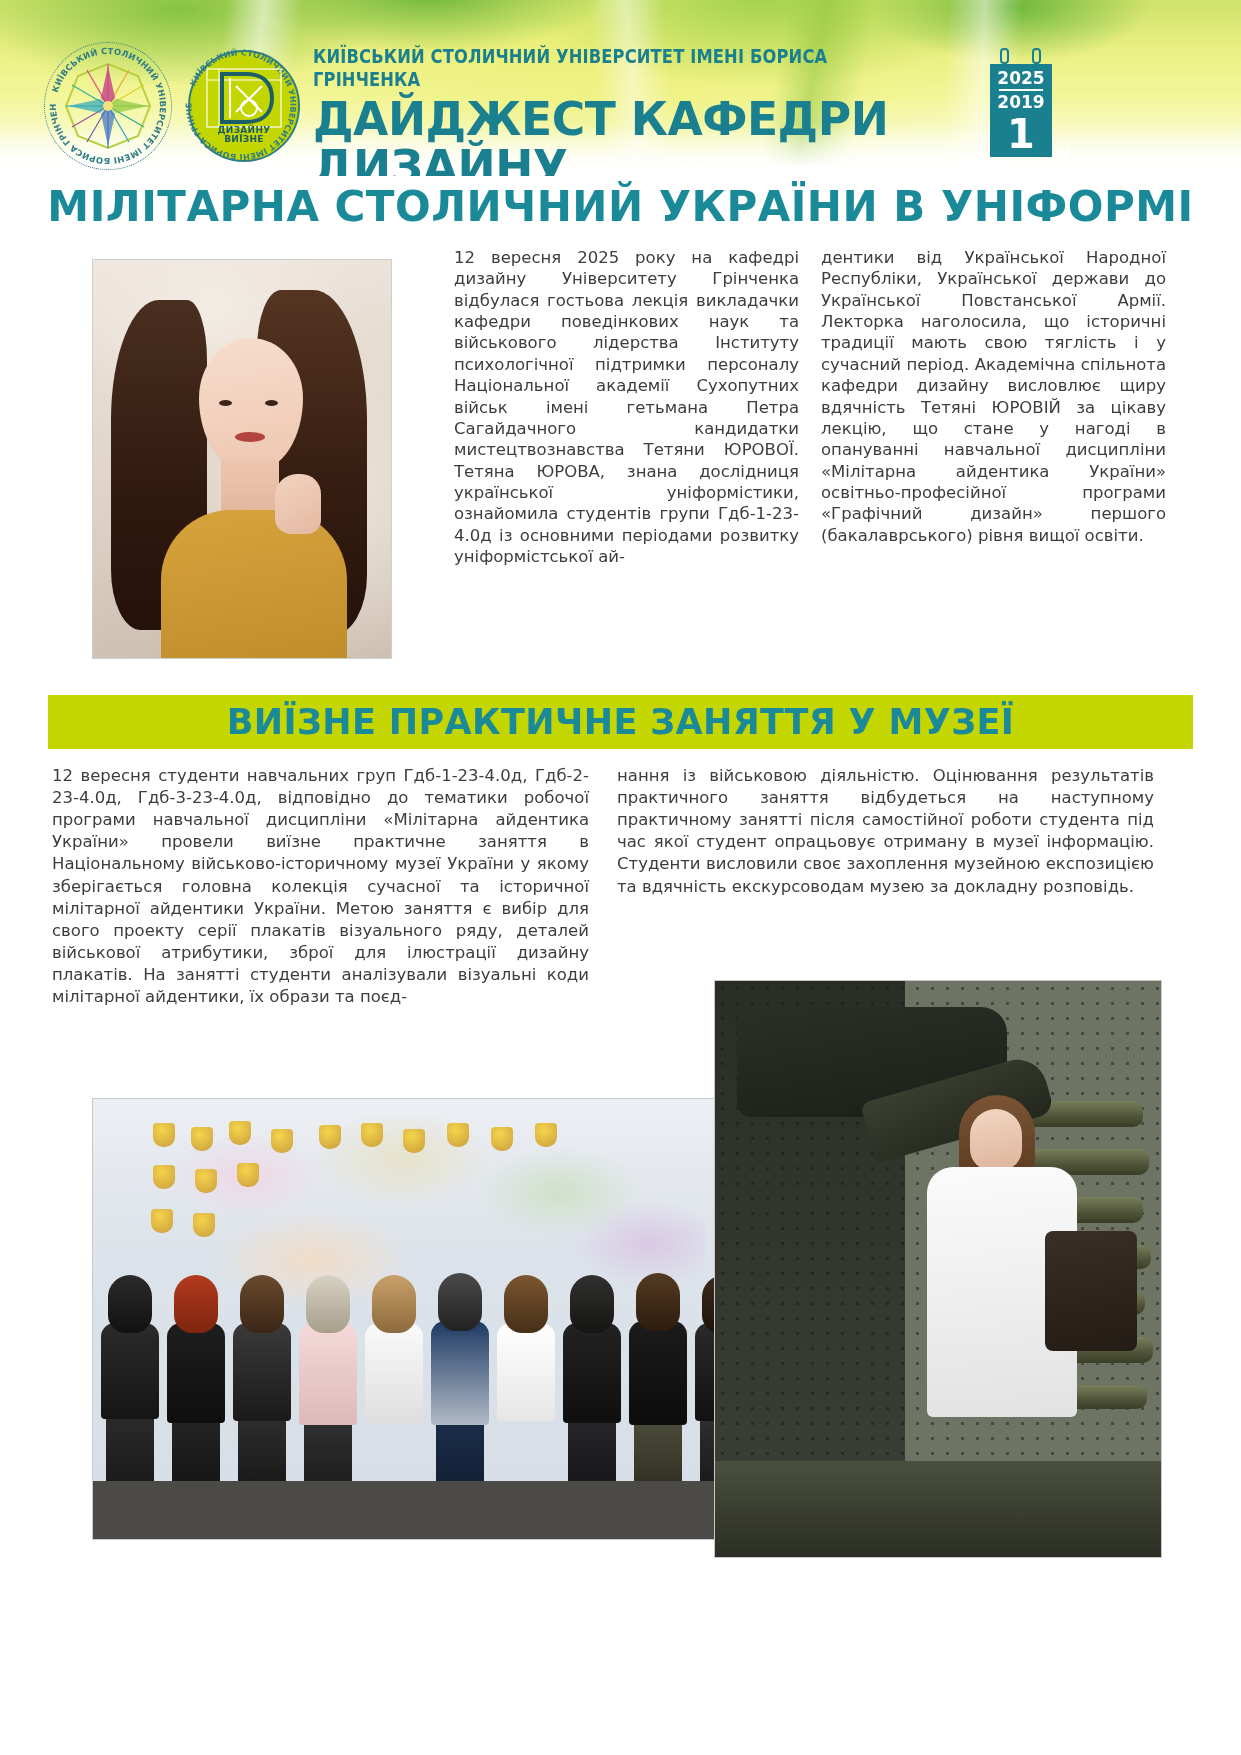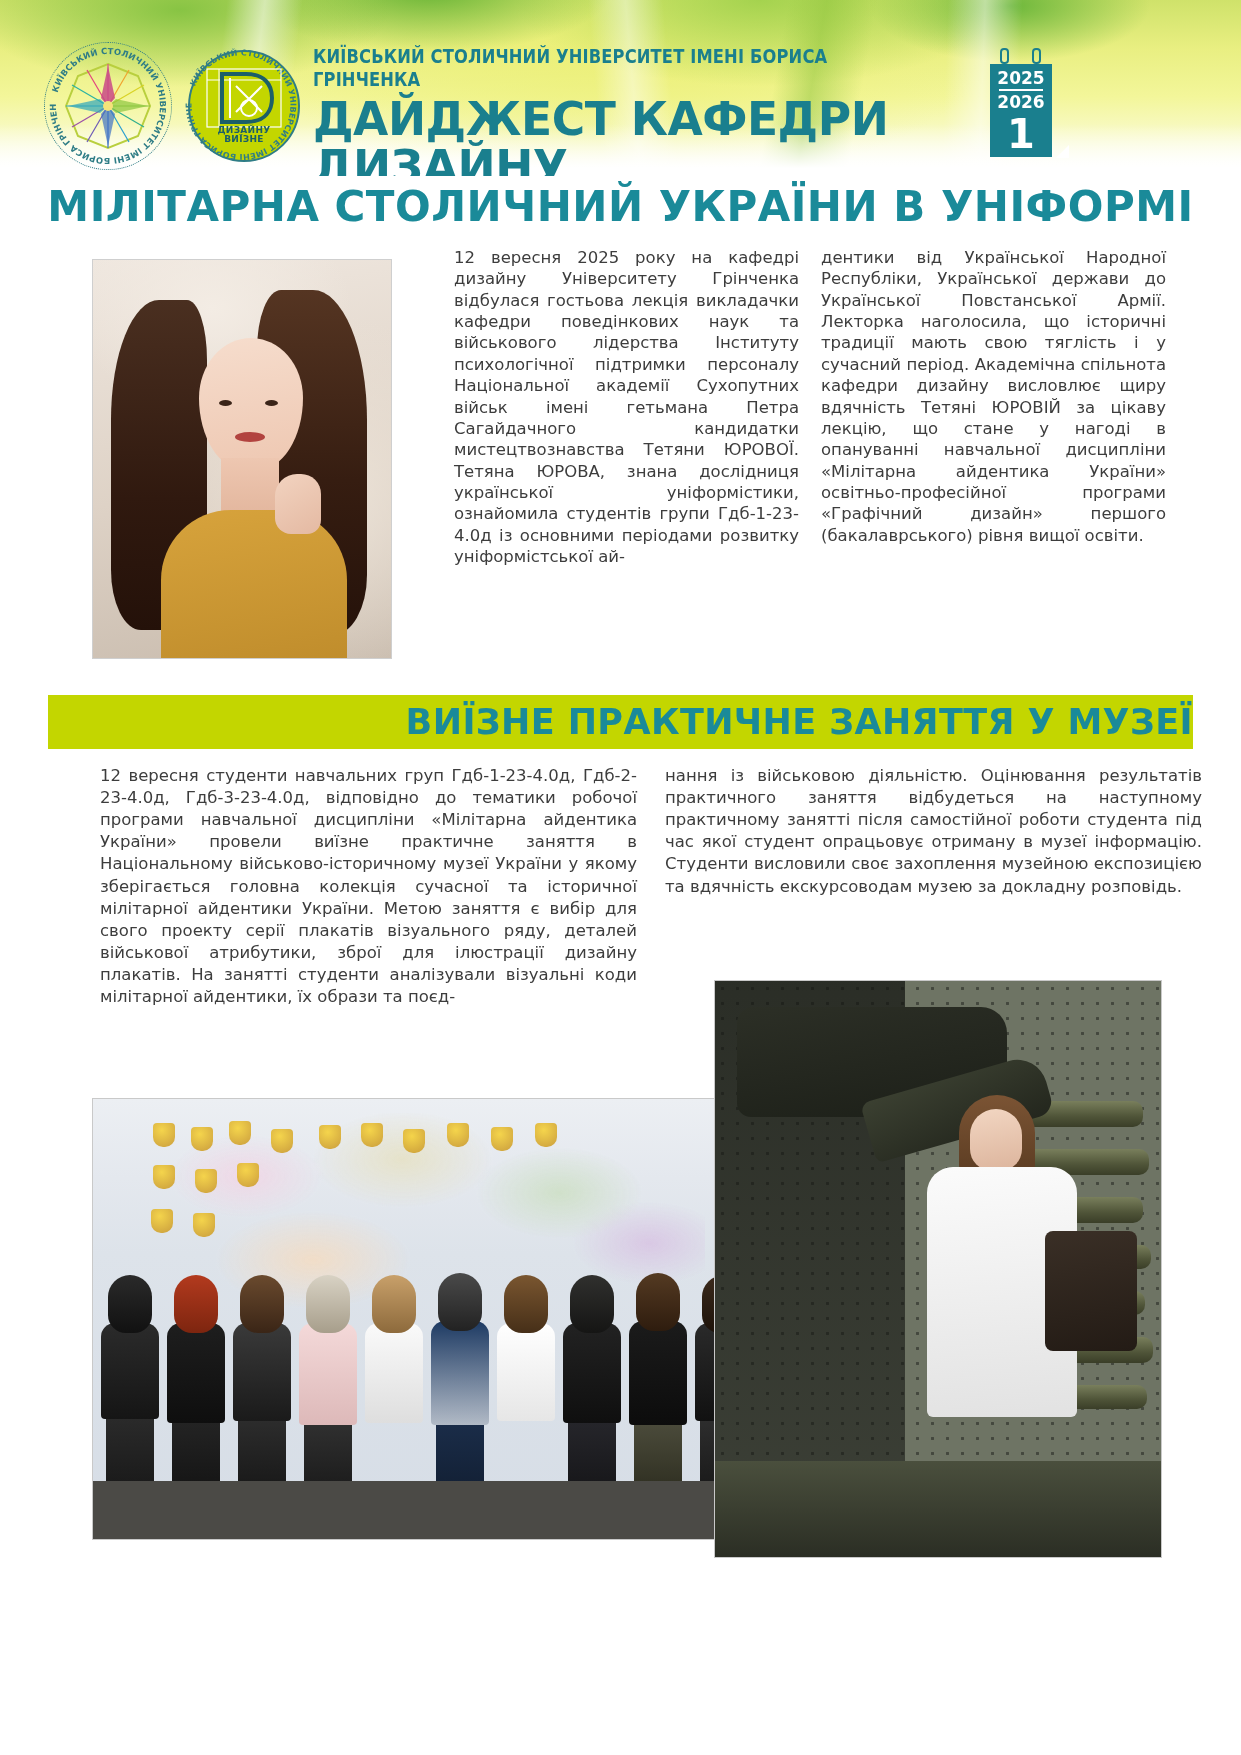--- a/index.html
+++ b/index.html
@@ -137,28 +137,28 @@
 
   .col { font-size: 16.5px; line-height: 1.295; color: #3d3d3d; text-align: justify;
     font-family: "DejaVu Sans", "Liberation Sans", sans-serif; }
   .a1-col { width: 345px; flex: 0 0 345px; padding-top: 4px; }
   .a1-col2 { width: 345px; flex: 0 0 345px; padding-top: 4px; }
   .col p { margin: 0; }
 
   
   .band2 {
     margin: 20px 48px 0; background: #c3d600; height: 54px;
-    display: flex; align-items: center; justify-content: flex-end;
+    display: flex; align-items: center; justify-content: center;
   }
   .band2 span {
     font-size: 35px; font-weight: 900; color: #1a8a99; letter-spacing: .4px; white-space: nowrap;
   }
 
   
-  .article2 { display: flex; padding: 16px 48px 0 52px; gap: 28px; margin-left: 48px; }
+  .article2 { display: flex; padding: 16px 48px 0 52px; gap: 28px; }
   .a2-col { width: 537px; flex: 0 0 537px; }
   .a2-col .col-inner { font-size: 16.5px; line-height: 1.34; color: #3d3d3d; text-align: justify; }
 
   
   .photos { position: absolute; left: 52px; top: 1082px; width: 1150px; height: 640px; }
   .photo-group {
     position: absolute; left: 0; top: 0; width: 690px; height: 442px;
     border: 1px solid #c9c9c9; overflow: hidden;
     background: linear-gradient(180deg,#dfe6ef,#c4cedd);
   }
@@ -292,21 +292,21 @@
   </div>
 
   <div class="cal-badge">
     <div class="cal-rings">
       <div class="cal-ring l"></div>
         <div class="cal-ring r"></div>
     </div>
     <div class="cal-body">
       <div class="cal-y" data-bind="masthead.issue_badge.year_from">2025</div>
       <div class="cal-div"></div>
-      <div class="cal-y" data-bind="masthead.issue_badge.year_to">2026</div>
+      <div class="cal-y" data-bind="masthead.issue_badge.year_to">2019</div>
       <div class="cal-num" data-bind="masthead.issue_badge.number">1</div>
       <div class="cal-corner"></div>
     </div>
   </div>
 </header>
 
 <h1 class="headline-1" data-bind="articles.0.headline">МІЛІТАРНА СТОЛИЧНИЙ УКРАЇНИ В УНІФОРМІ</h1>
 
 <section class="article1">
   <figure class="photo-portrait">

